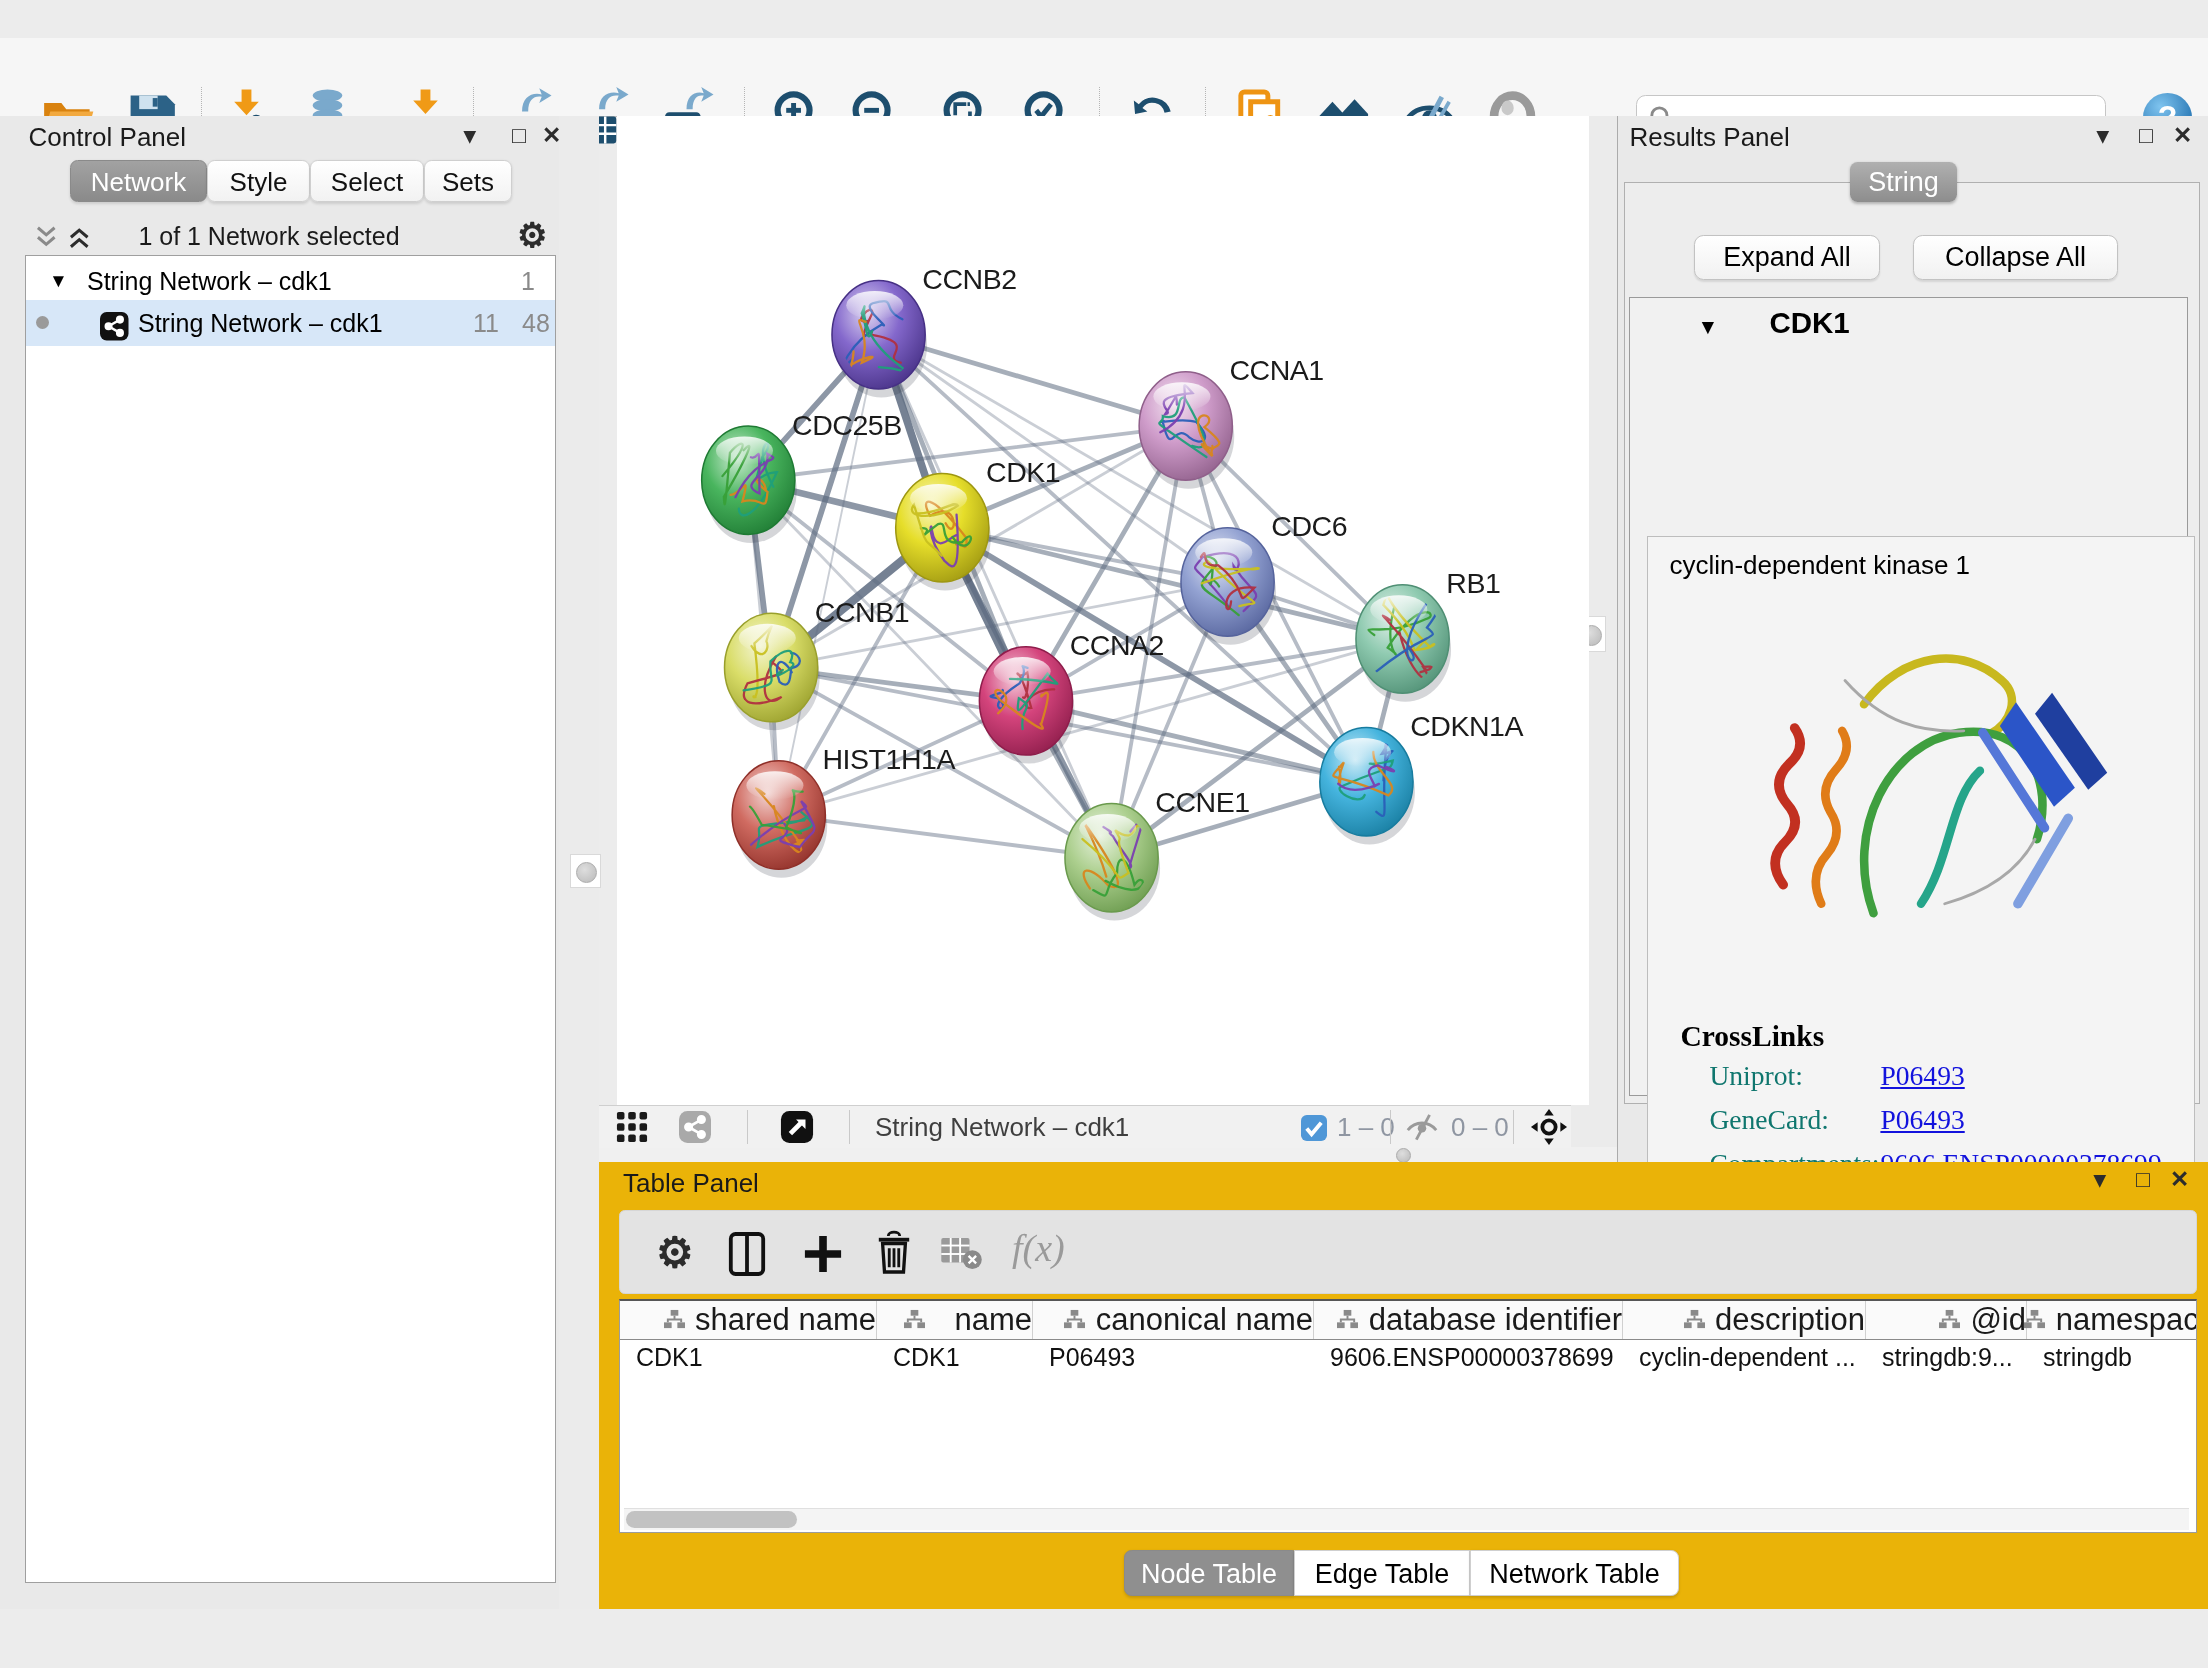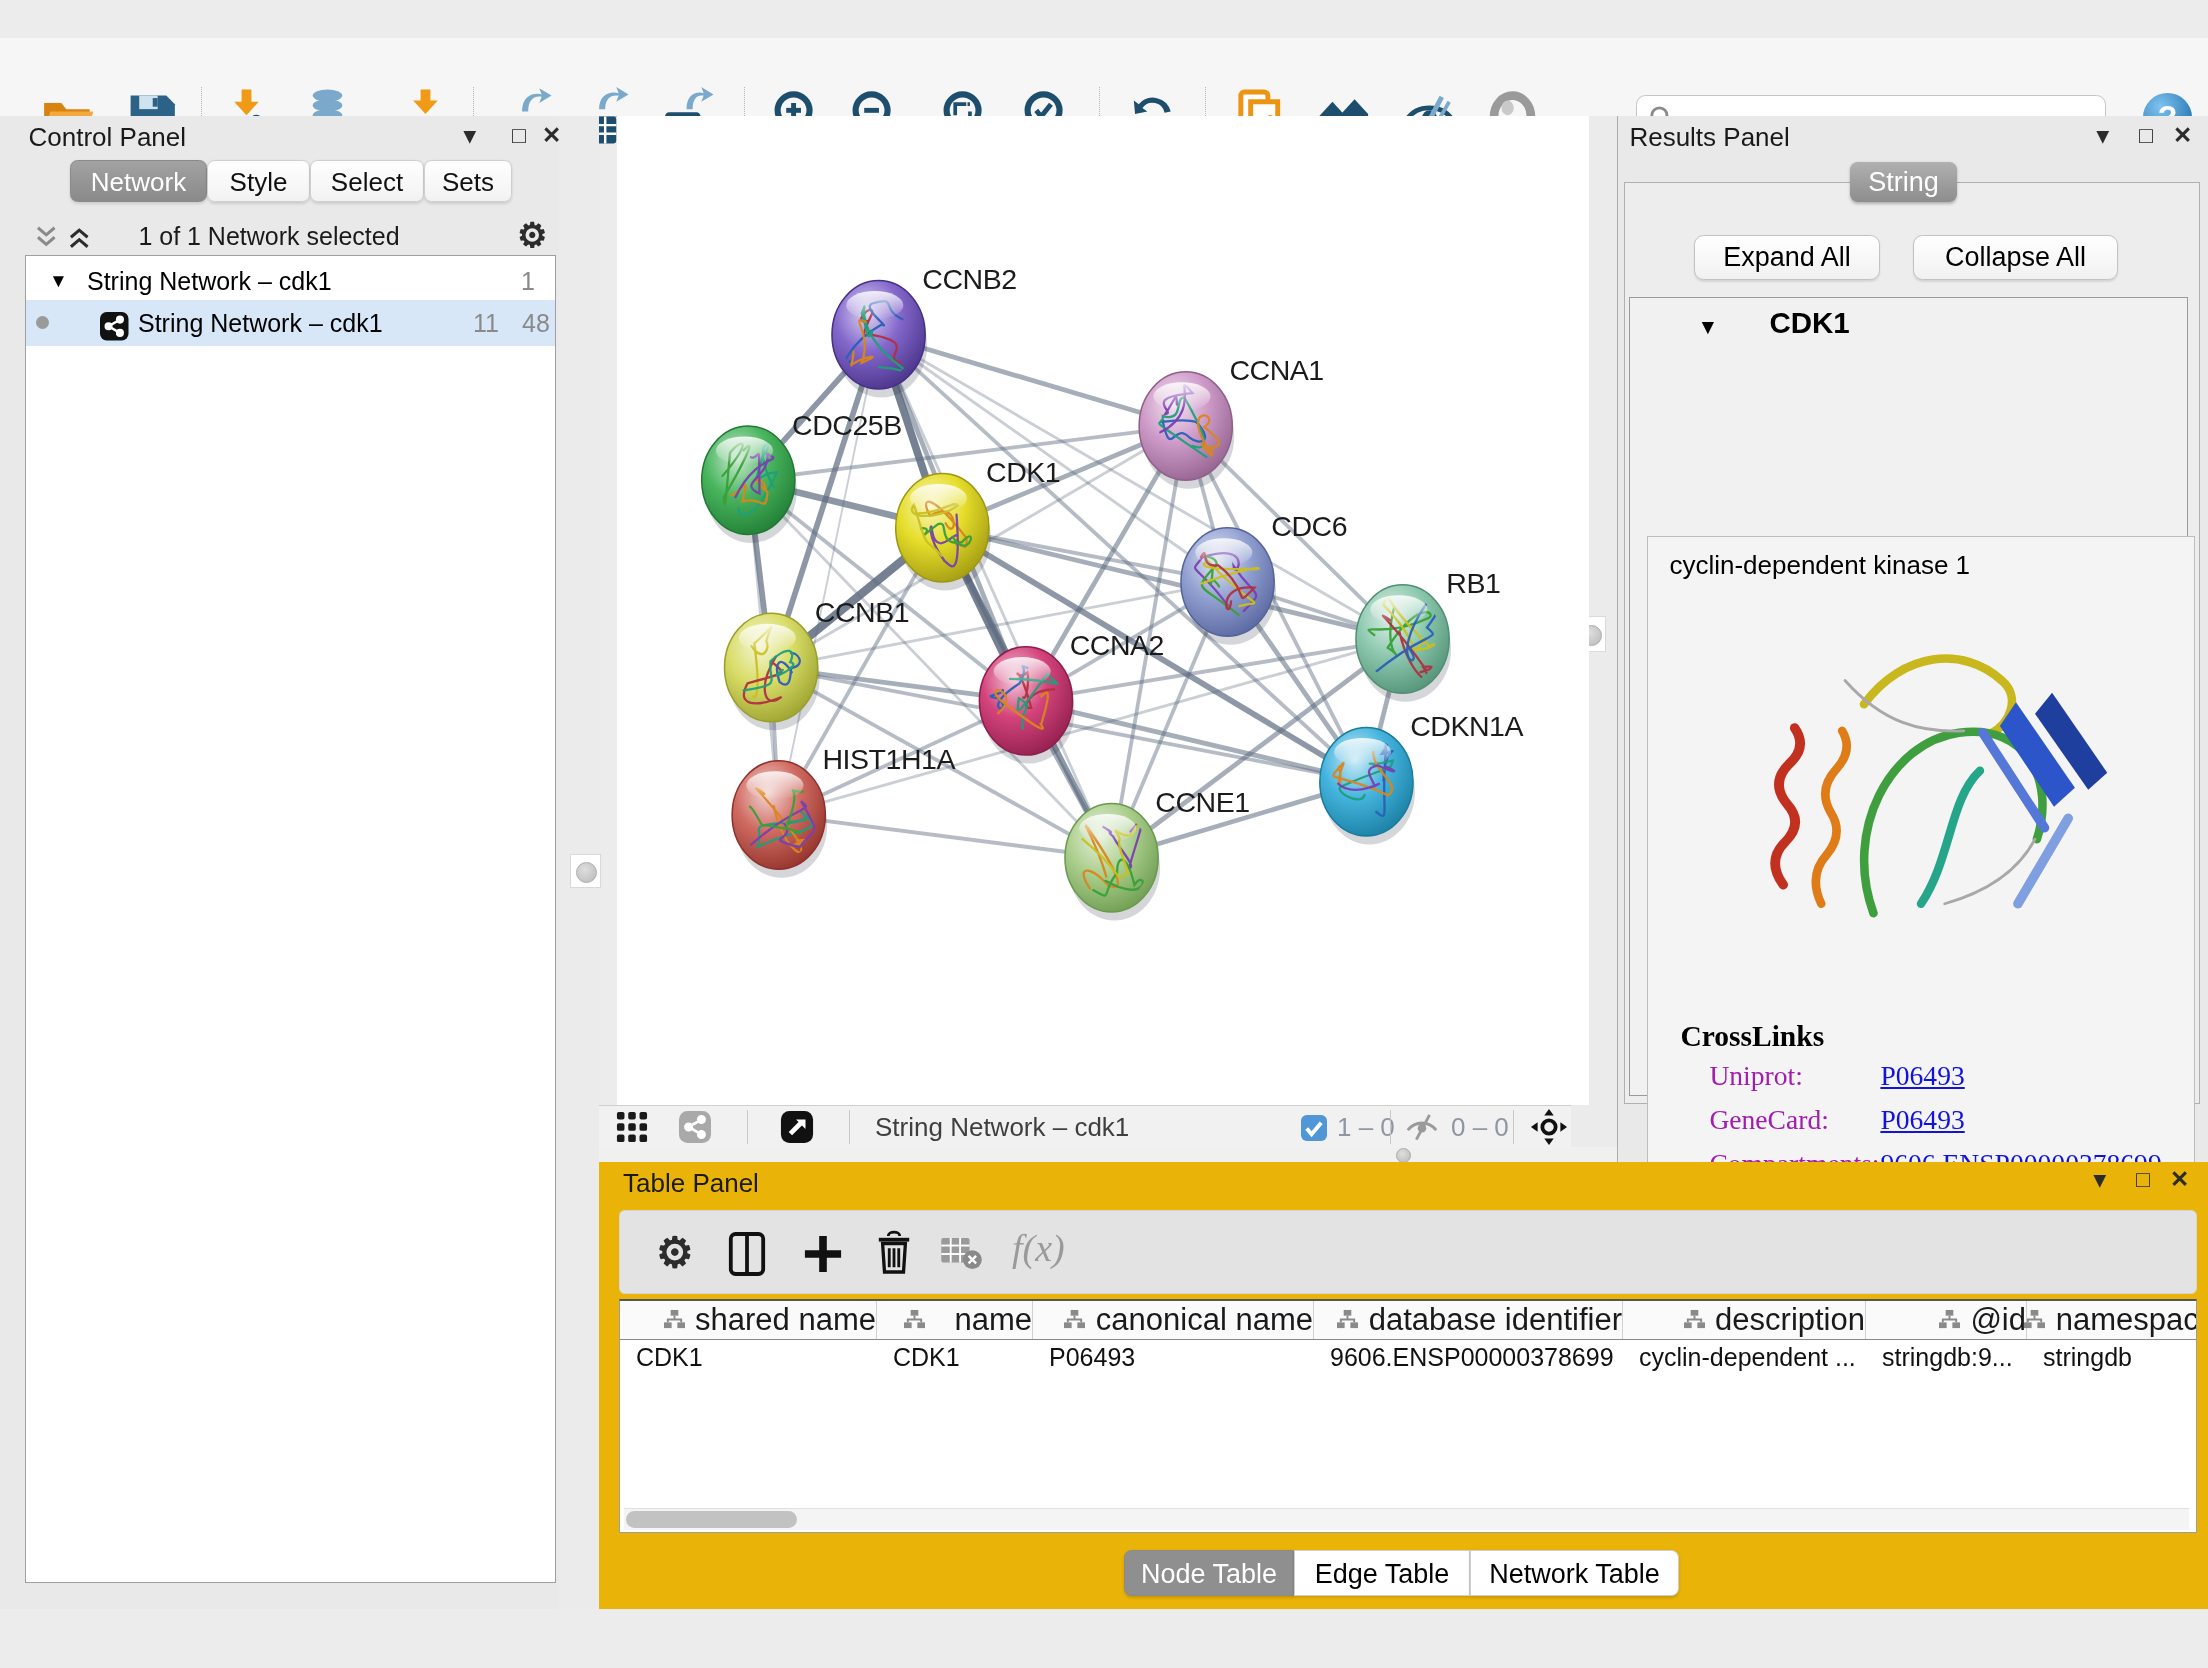--- a/index.html
+++ b/index.html
@@ -39,21 +39,21 @@
   .sbnum{color:#8f96a2;font-size:26px;}
   
   #results-panel{left:1617px;top:116px;width:592px;height:1046px;background:#e9e9e9;border-left:1px solid #ababab;}
   #rp-outer{position:absolute;left:5.7px;top:66px;width:576px;height:922px;background:#ededed;border:1px solid #b0b0b0;box-sizing:border-box;}
   #rp-tab{position:absolute;left:232px;top:46px;width:107px;height:40px;background:linear-gradient(#b0b0b0,#8d8d8d);border-radius:7.6px;color:#fff;font-size:27px;text-align:center;line-height:40px;box-shadow:0 1.9px 2.9px rgba(0,0,0,0.25);}
   .rp-btn{position:absolute;top:119px;height:43px;background:linear-gradient(#ffffff,#f1f1f1);border:1px solid #c2c2c2;border-radius:9.5px;font-size:27px;text-align:center;line-height:43px;box-shadow:0 1.9px 1.9px rgba(0,0,0,0.1);}
   #rp-inner{position:absolute;left:11.4px;top:181px;width:559px;height:799px;background:#f1f1f1;border:1px solid #9a9a9a;box-sizing:border-box;}
   #rp-desc-box{position:absolute;left:17px;top:238px;width:548px;height:738px;background:#f4f4f4;border:1px solid #bdbdbd;box-sizing:border-box;}
   .serif{font-family:"Liberation Serif",serif;}
   .cl-row{position:absolute;left:0;width:100%;height:44px;line-height:44px;font-size:27.6px;}
-  .cl-label{position:absolute;left:61px;color:#a21caf;}
+  .cl-label{position:absolute;left:61px;color:#0f766e;}
   .cl-link{position:absolute;left:232px;text-decoration:underline;}
   
   #table-panel{left:599px;top:1162px;width:1609px;height:447px;background:#eab308;}
   #tp-toolbar{position:absolute;left:20px;top:48px;width:1578px;height:84px;background:#e3e3e3;border:1px solid #d6d6d6;border-radius:5.7px;box-sizing:border-box;}
   #tp-table{position:absolute;left:20px;top:137px;width:1578px;height:234px;background:#fff;border:1px solid #9c9c9c;border-top:2.9px solid #555;box-sizing:border-box;overflow:hidden;}
   #table-head{position:absolute;left:0;top:0;height:38px;display:flex;background:#fafafa;border-bottom:1.9px solid #8a8a8a;}
   .th{height:38px;display:flex;align-items:center;justify-content:flex-end;gap:9.5px;font-size:31px;color:#1a1a1a;border-right:1px solid #d0d0d0;box-sizing:border-box;flex:none;}
   .tr{position:absolute;left:0;top:40px;height:32px;display:flex;}
   .td{height:32px;line-height:32px;font-size:25px;color:#111;padding-left:16px;box-sizing:border-box;flex:none;white-space:nowrap;overflow:hidden;}
   #tp-hscroll{position:absolute;left:3.8px;top:207px;width:1565px;height:21px;background:#f4f4f4;border-top:1px solid #e0e0e0;}

